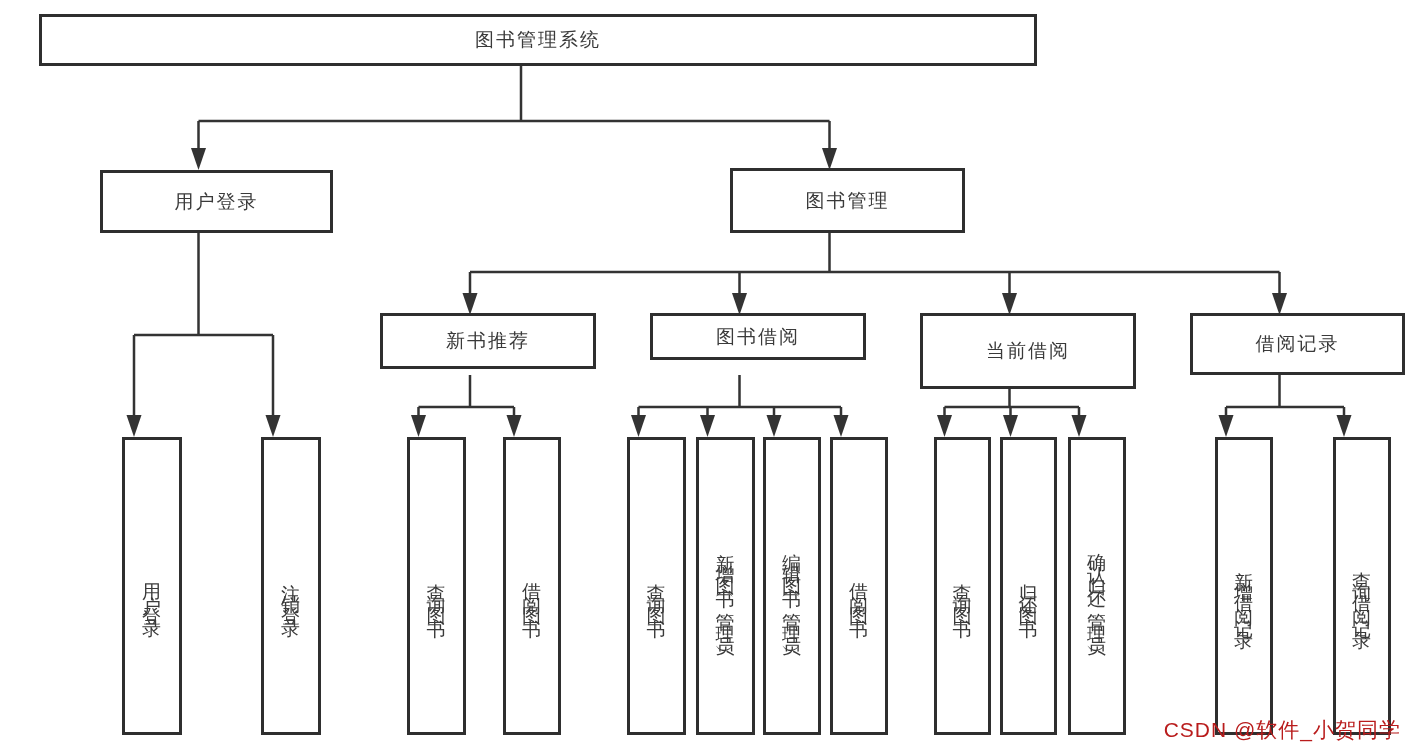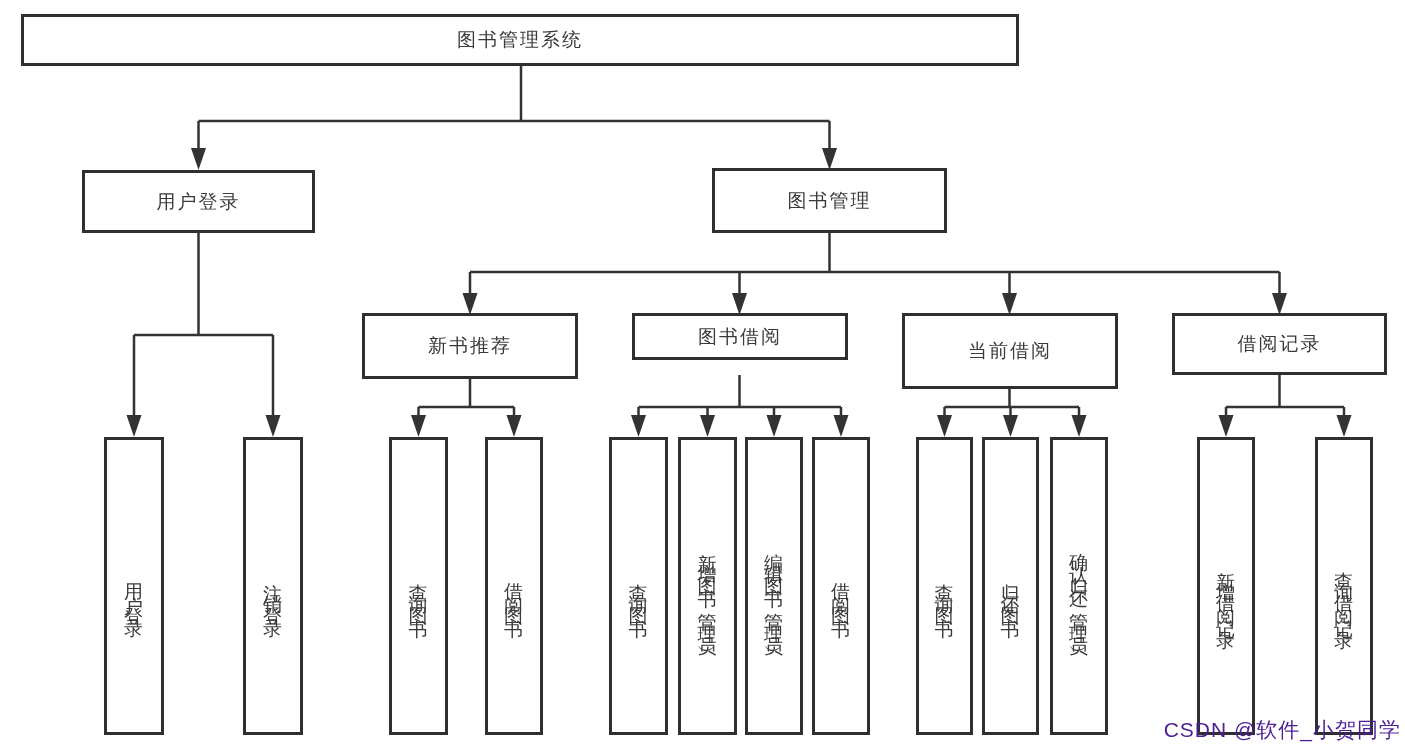--- a/index.html
+++ b/index.html
@@ -25,20 +25,21 @@
   }
   .box {
     position: absolute;
     box-sizing: border-box;
     border: 3px solid #2f2f2f;
     background: #ffffff;
     display: flex;
     align-items: center;
     justify-content: center;
     color: #3a3a3a;
+    margin-left: 18px;
   }
   .hlabel {
     font-size: 19px;
     letter-spacing: 2px;
     white-space: nowrap;
     color: #3a3a3a;
   }
   .leaf {
     top: 437px;
     height: 298px;
@@ -51,21 +52,21 @@
     line-height: 1;
     color: #3a3a3a;
     margin-bottom: -12px; 
     white-space: nowrap;
   }
   #watermark {
     position: absolute;
     right: 4px;
     bottom: 3px;
     font-size: 21px;
-    color: #4c1d95;
+    color: #b91c1c;
     letter-spacing: 1px;
     white-space: nowrap;
   }
 </style>
 </head>
 <body>
 
 <div id="stage">
 
   <svg id="wires" viewBox="0 0 1405 747">
@@ -105,21 +106,21 @@
     <span class="hlabel">图书管理系统</span>
   </div>
 
   <div class="box" style="left:82px; top:170px; width:233px; height:63px;">
     <span class="hlabel">用户登录</span>
   </div>
   <div class="box" style="left:712px; top:168px; width:235px; height:65px;">
     <span class="hlabel">图书管理</span>
   </div>
 
-  <div class="box" style="left:362px; top:313px; width:216px; height:66px;">
+  <div class="box" style="left:362px; top:313px; width:216px; height:56px;">
     <span class="hlabel">新书推荐</span>
   </div>
   <div class="box" style="left:632px; top:313px; width:216px; height:47px;">
     <span class="hlabel">图书借阅</span>
   </div>
   <div class="box" style="left:902px; top:313px; width:216px; height:76px;">
     <span class="hlabel">当前借阅</span>
   </div>
   <div class="box" style="left:1172px; top:313px; width:215px; height:62px;">
     <span class="hlabel">借阅记录</span>

